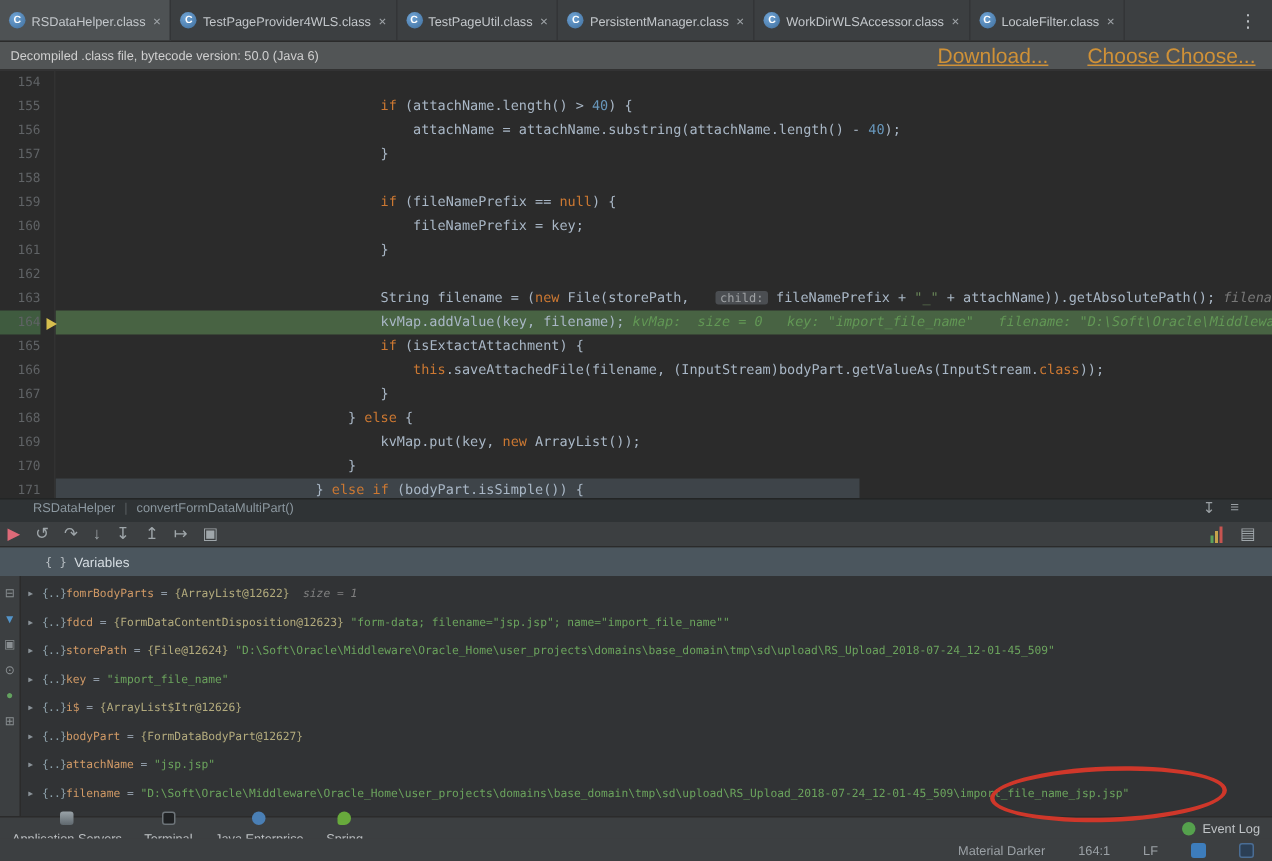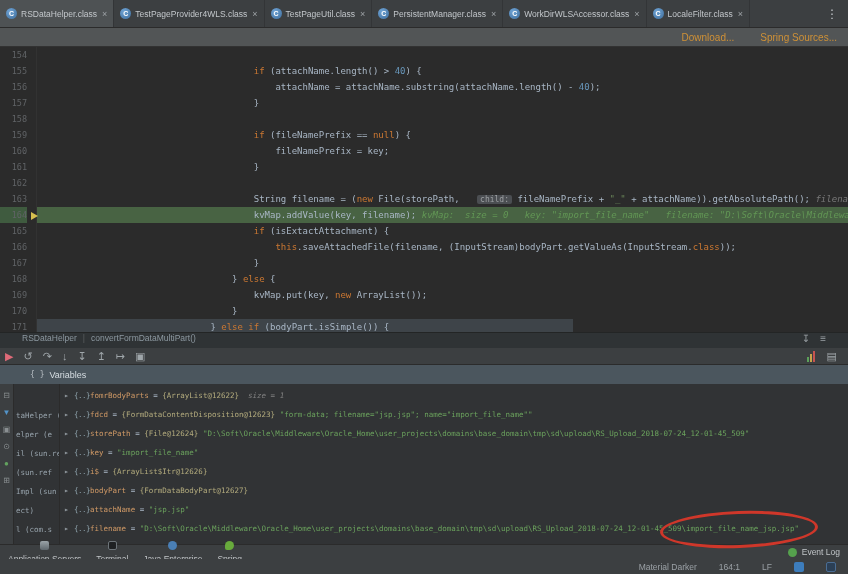--- a/index.html
+++ b/index.html
@@ -14,21 +14,21 @@
   .tabbar{ height:28px; flex:none; display:flex; align-items:stretch; background:#3c3f41; border-bottom:1px solid #2b2b2b;}
   .tabs{ display:flex; align-items:stretch; overflow:hidden;}
   .tab{ display:flex; align-items:center; gap:4px; padding:0 6px; border-right:1px solid #333537; font-size:8.5px; color:#c3c7cb; cursor:pointer;}
   .tab.active{ background:#4e5254; }
   .cls-icon{ width:11px; height:11px; flex:none; border-radius:50%; background:radial-gradient(circle at 35% 30%,#6fa3d4,#3f6f9e); color:#fff; font-size:7px; font-weight:bold; display:flex; align-items:center; justify-content:center;}
   .tab-close{ color:#9ea3a7; font-size:9px; margin-left:1px;}
   .tab-overflow{ margin-left:auto; padding:0 10px; display:flex; align-items:center; color:#c3c7cb; font-size:12px; cursor:pointer;}
   
   .notif{ height:19px; flex:none; background:#525556; border-bottom:1px solid #323232; display:flex; align-items:center; padding:0 7px; font-size:8.5px; color:#d0d0d0;}
   .notif-links{ margin-left:auto; display:flex; gap:26px; padding-right:4px;}
-  .nlink{ color:var(--link,#cf9137); cursor:pointer; font-size:10px;}
+  .nlink{ color:var(--link,#cf9137); text-decoration:underline; cursor:pointer; font-size:14px;}
   
   .editor{ height:285px; flex:none; display:flex; background:#2b2b2b; font-family:"DejaVu Sans Mono", monospace; font-size:9px; line-height:16px; overflow:hidden;}
   .gutter{ width:37px; flex:none; text-align:right; padding-right:9px; color:#606366; font-size:8.5px; border-right:1px solid #323232;}
   .gl{ height:16px; position:relative;}
   .gl.exec{ background:var(--execution-line,#3f5b3f); }
   .exec-arrow{ position:absolute; right:-11px; top:4.5px; width:0; height:0; border-left:7px solid #d6bf4e; border-top:4px solid transparent; border-bottom:4px solid transparent; z-index:3;}
   .code{ flex:1; overflow:hidden; white-space:pre; position:relative;}
   .cl{ height:16px; white-space:pre;}
   .cl.exec{ background:var(--execution-line,#3f5b3f);}
   .cl.exec .lb{ background:#486343;}
@@ -128,23 +128,24 @@
         <div class="tab">
           <span class="cls-icon">C</span>
           <span class="tab-label">LocaleFilter.class</span>
           <span class="tab-close">×</span>
         </div>
       </div>
     <div class="tab-overflow">⋮</div>
   </div>
 
   <div class="notif">
+    <span class="notif-msg">Decompiled .class file, bytecode version: 50.0 (Java 6)</span>
     <div class="notif-links">
         <a class="nlink">Download...</a>
-        <a class="nlink">Spring Sources...</a>
+        <a class="nlink">Choose Choose...</a>
       </div>
   </div>
 
   <div class="editor">
     <div class="gutter">
         <div class="gl "><span>154</span></div>
         <div class="gl "><span>155</span></div>
         <div class="gl "><span>156</span></div>
         <div class="gl "><span>157</span></div>
         <div class="gl "><span>158</span></div>
@@ -203,29 +204,20 @@
 
   <div class="dbody">
     <div class="lstrip">
         <span style="color:#8a8f92">⊟</span>
         <span style="color:#5394c9">▼</span>
         <span style="color:#8a8f92">▣</span>
         <span style="color:#8a8f92">⊙</span>
         <span style="color:#63a25f">●</span>
         <span style="color:#8a8f92">⊞</span>
       </div>
-    <div class="frames">
-        <div class="frow">taHelper (</div>
-        <div class="frow">elper (e</div>
-        <div class="frow">il (sun.re</div>
-        <div class="frow">(sun.ref</div>
-        <div class="frow">Impl (sun</div>
-        <div class="frow">ect)</div>
-        <div class="frow">l (com.s</div>
-      </div>
     <div class="vars">
         <div class="vrow"><span class="vexp">▸</span><span class="vic">{..}</span><span class="vname">fomrBodyParts</span><span class="veq"> = </span><span class="vref">{ArrayList@12622}</span><span class="vmeta">  size = 1</span></div>
         <div class="vrow"><span class="vexp">▸</span><span class="vic">{..}</span><span class="vname">fdcd</span><span class="veq"> = </span><span class="vref">{FormDataContentDisposition@12623}</span><span class="vstr"> "form-data; filename="jsp.jsp"; name="import_file_name""</span></div>
         <div class="vrow"><span class="vexp">▸</span><span class="vic">{..}</span><span class="vname">storePath</span><span class="veq"> = </span><span class="vref">{File@12624}</span><span class="vstr"> "D:\Soft\Oracle\Middleware\Oracle_Home\user_projects\domains\base_domain\tmp\sd\upload\RS_Upload_2018-07-24_12-01-45_509"</span></div>
         <div class="vrow"><span class="vexp">▸</span><span class="vic">{..}</span><span class="vname">key</span><span class="veq"> = </span><span class="vstr">"import_file_name"</span></div>
         <div class="vrow"><span class="vexp">▸</span><span class="vic">{..}</span><span class="vname">i$</span><span class="veq"> = </span><span class="vref">{ArrayList$Itr@12626}</span></div>
         <div class="vrow"><span class="vexp">▸</span><span class="vic">{..}</span><span class="vname">bodyPart</span><span class="veq"> = </span><span class="vref">{FormDataBodyPart@12627}</span></div>
         <div class="vrow"><span class="vexp">▸</span><span class="vic">{..}</span><span class="vname">attachName</span><span class="veq"> = </span><span class="vstr">"jsp.jsp"</span></div>
         <div class="vrow"><span class="vexp">▸</span><span class="vic">{..}</span><span class="vname">filename</span><span class="veq"> = </span><span class="vstr">"D:\Soft\Oracle\Middleware\Oracle_Home\user_projects\domains\base_domain\tmp\sd\upload\RS_Upload_2018-07-24_12-01-45_509\import_file_name_jsp.jsp"</span></div>
       </div>

